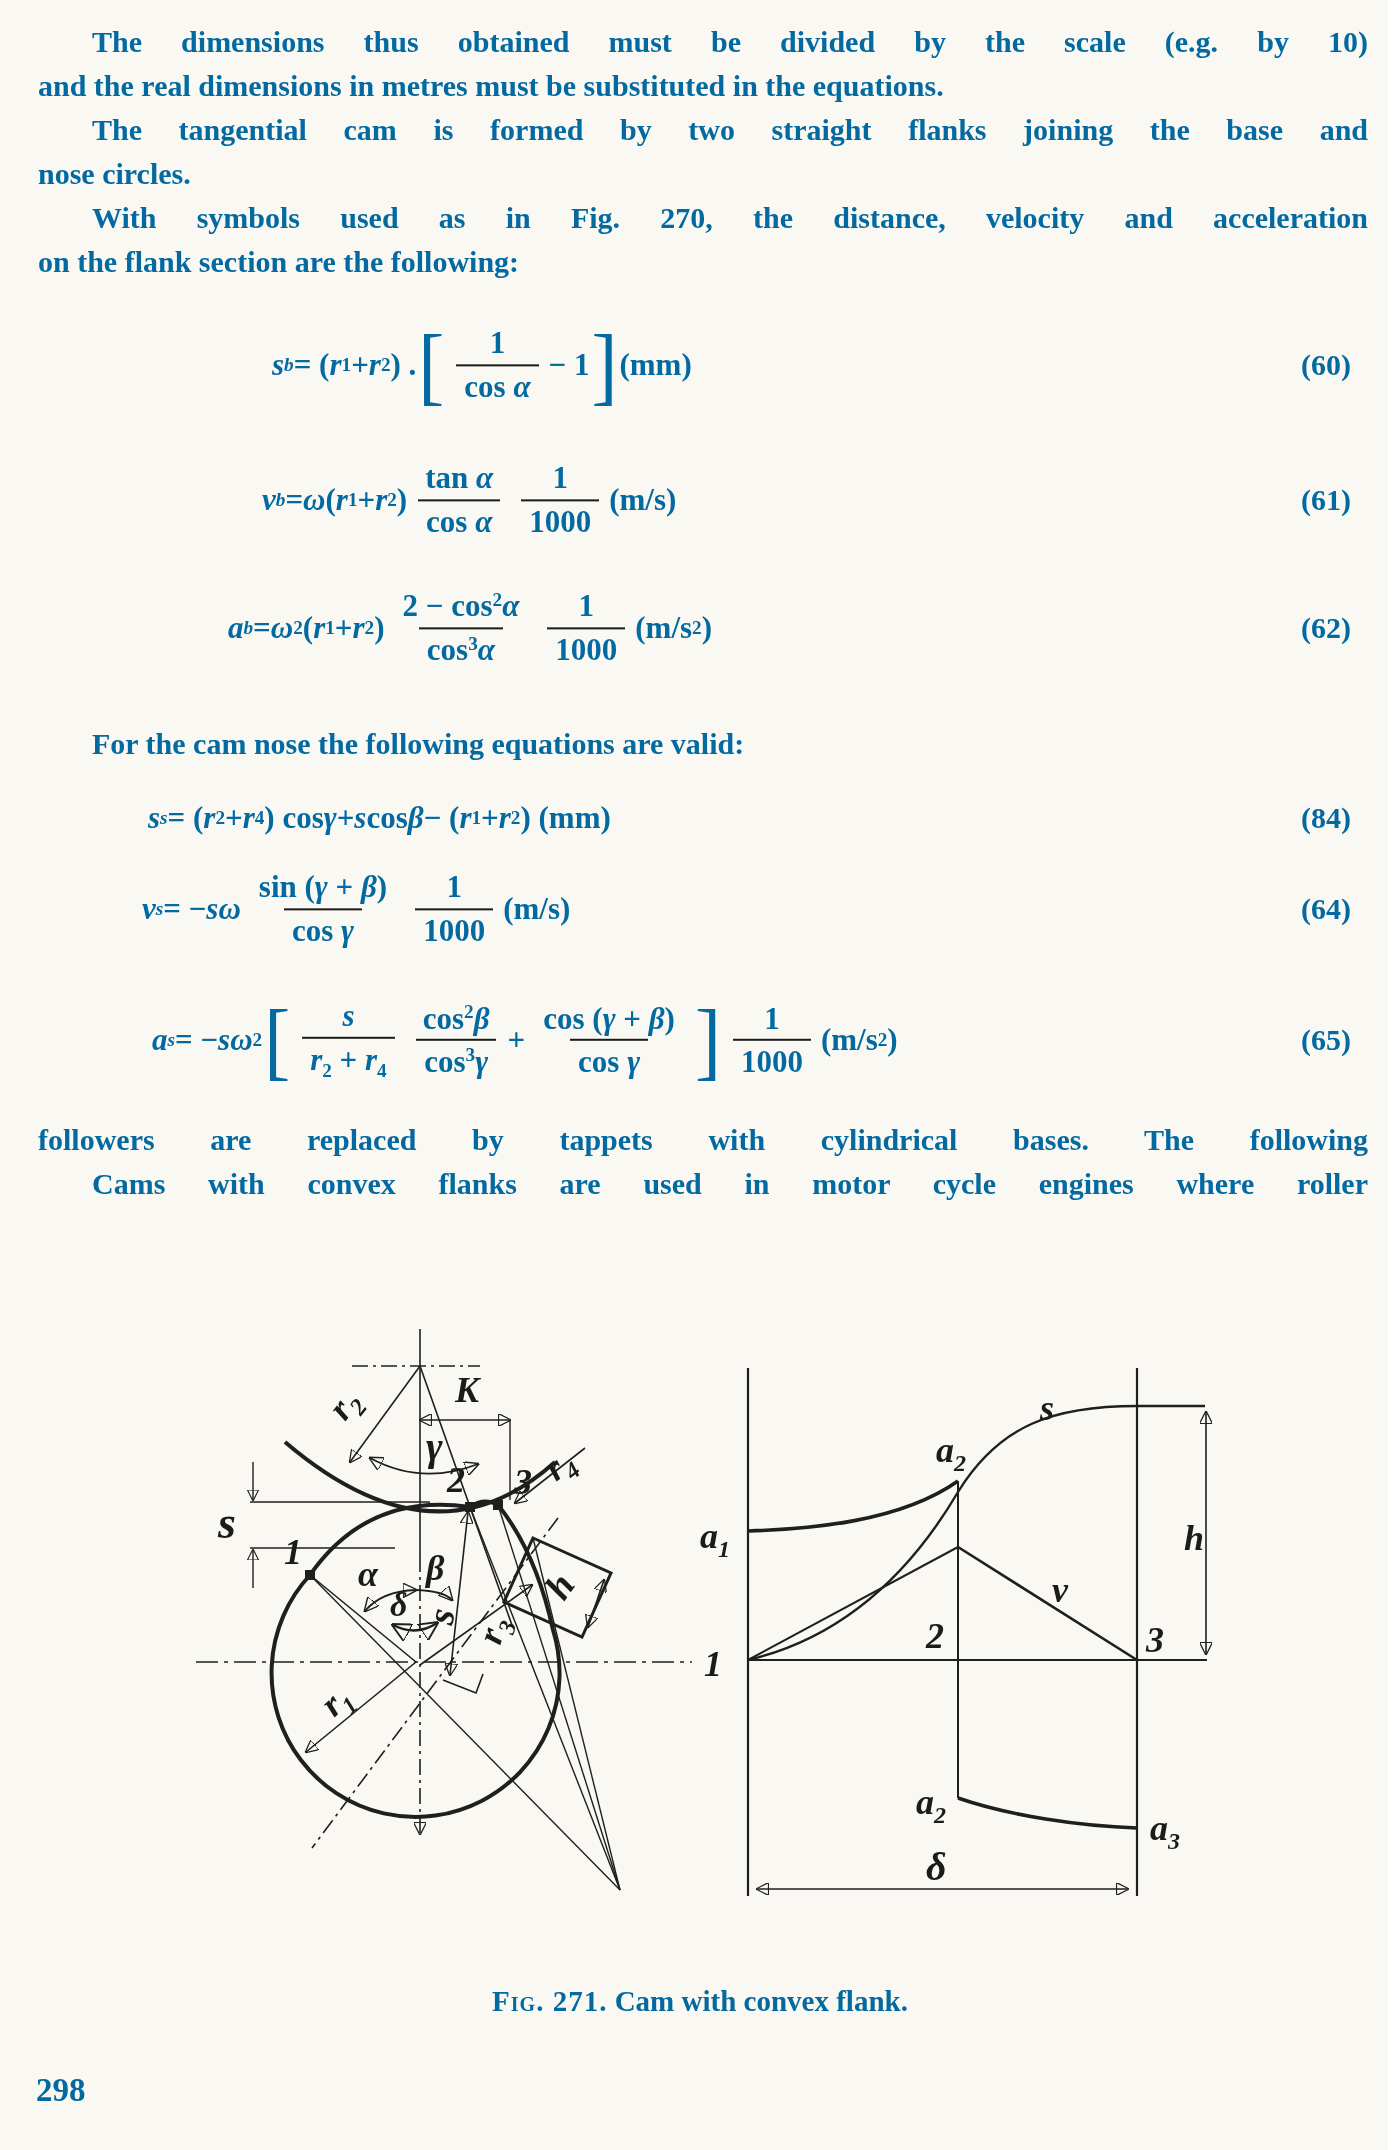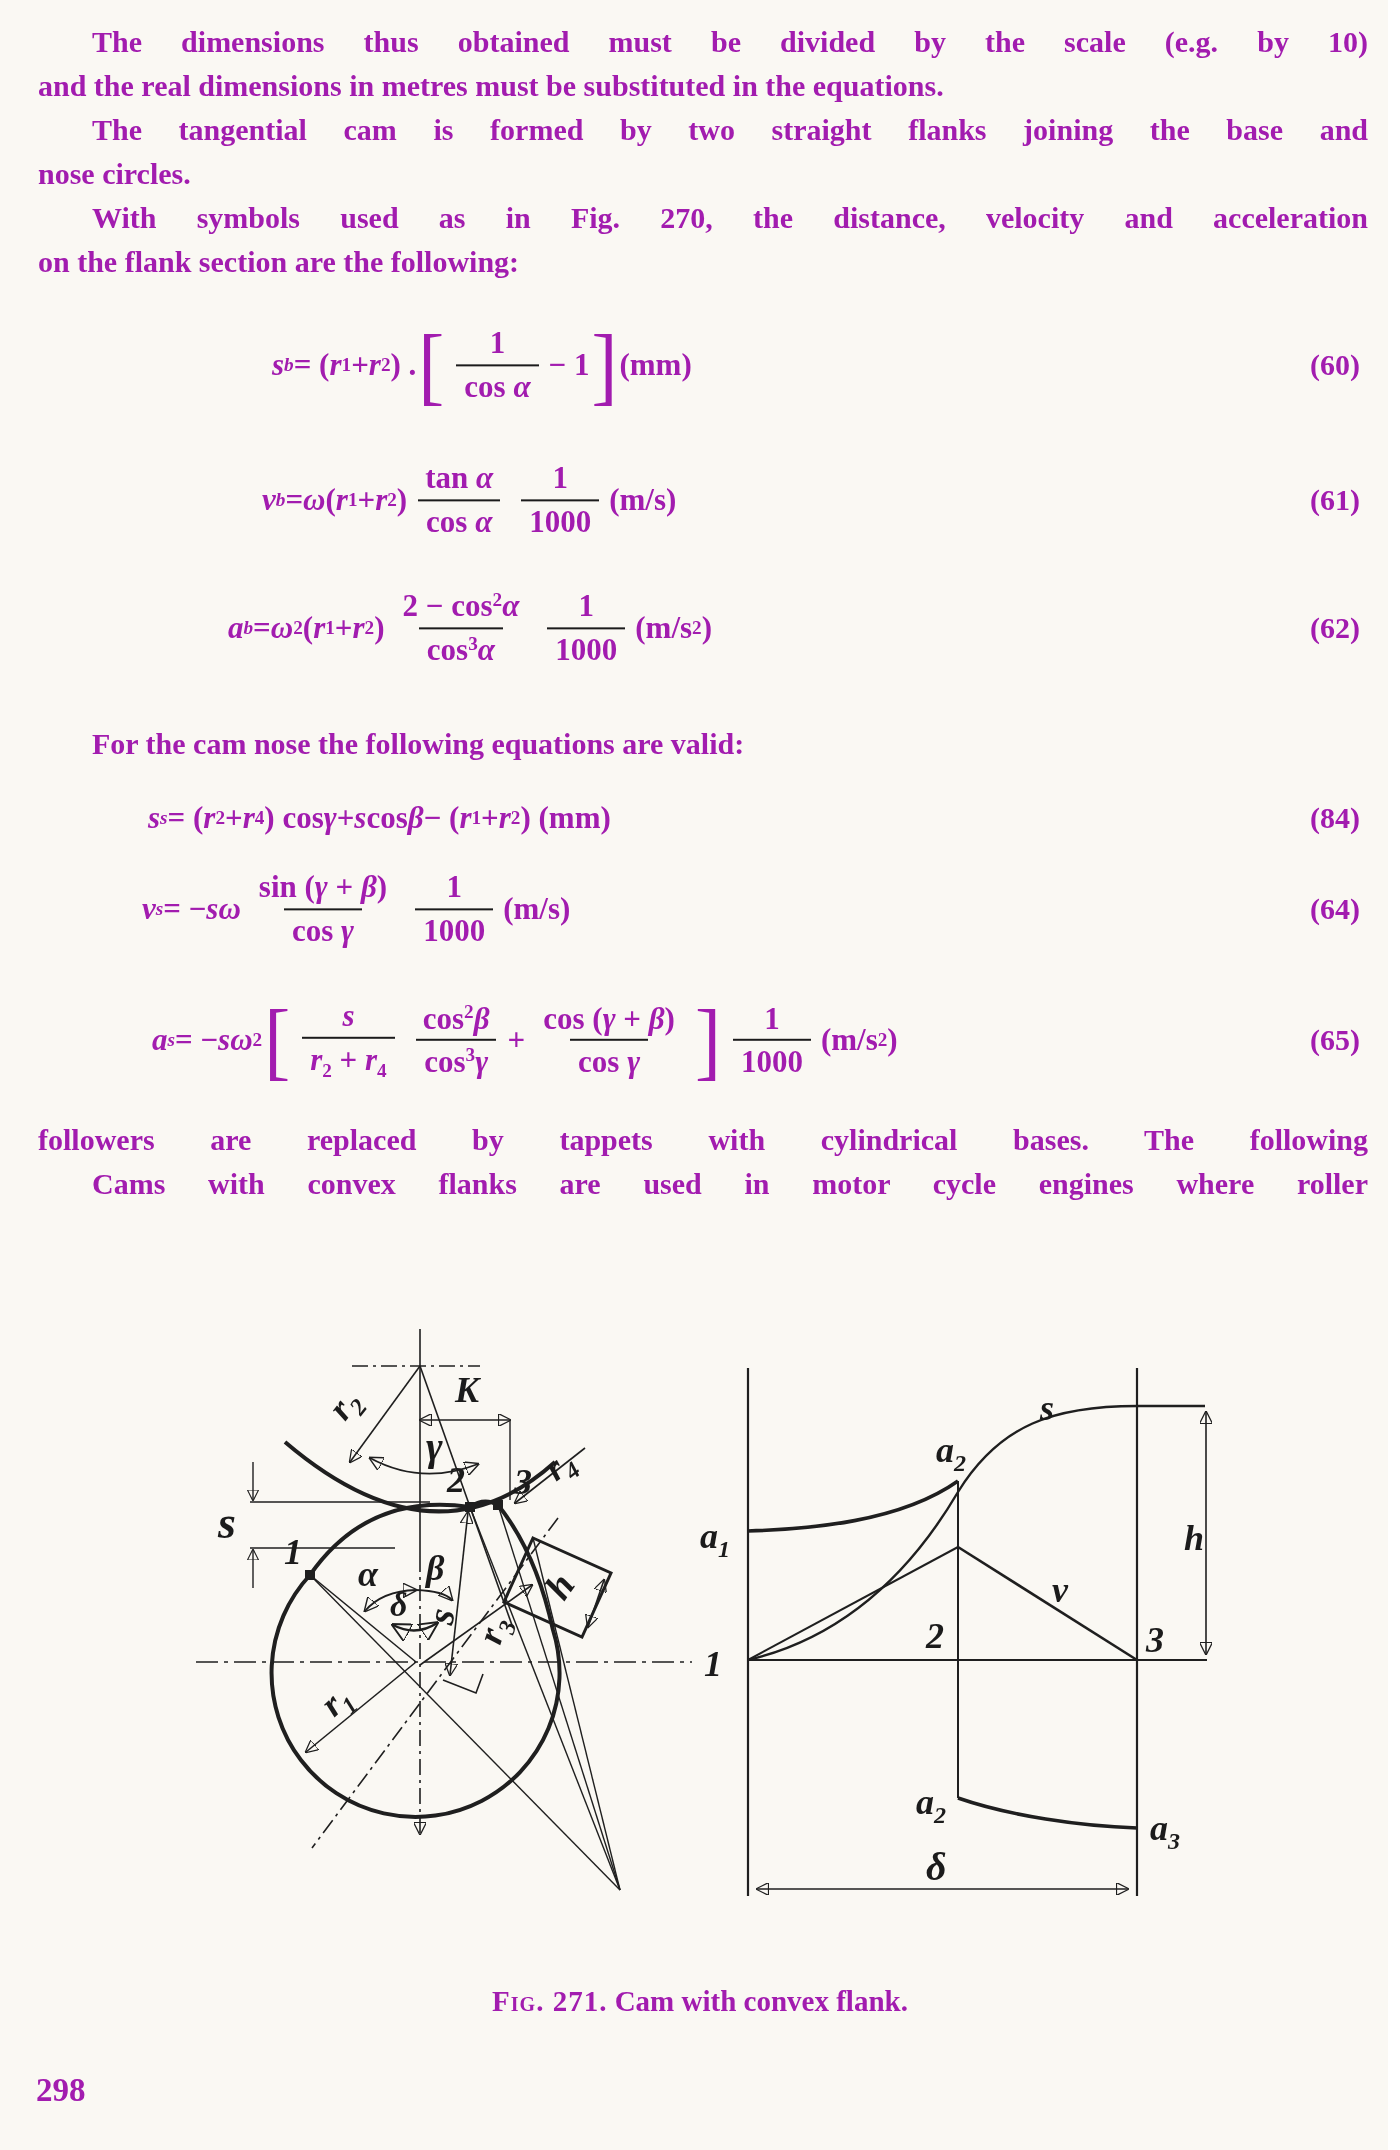--- a/index.html
+++ b/index.html
@@ -1,25 +1,25 @@
 <!DOCTYPE html>
 <html><head>
 <meta charset="utf-8">
 <style>
   html,body{margin:0;padding:0;}
-  .page{position:relative;width:1388px;height:2150px;background:#faf8f3;color:#a21caf;
+  .page{position:relative;width:1388px;height:2150px;background:#faf8f3;color:#0369a1;
         font-family:"Liberation Serif","DejaVu Serif",serif;font-weight:700;overflow:hidden;}
   .para{position:absolute;left:38px;width:1330px;font-size:30px;line-height:44px;}
   .tline{width:100%;}
   .tline.just{text-align:justify;text-align-last:justify;}
   .tline.ind{text-indent:54px;}
   .eqrow{position:absolute;left:0;width:1400px;}
   .eqbody{position:absolute;top:50%;transform:translateY(-50%);white-space:nowrap;
           font-size:31px;display:flex;align-items:center;}
-  .eqnum{position:absolute;right:40px;top:50%;transform:translateY(-50%);font-size:30px;}
+  .eqnum{position:absolute;right:49px;top:50%;transform:translateY(-50%);font-size:30px;}
   .eqbody .t{font-style:normal;}
   .eqbody .v{font-style:italic;}
   .eqbody .s{font-size:0.62em;vertical-align:-0.4em;font-style:normal;}
   .eqbody .si{font-size:0.62em;vertical-align:-0.4em;font-style:italic;}
   .eqbody .p{font-size:0.62em;vertical-align:0.55em;font-style:normal;}
   .frac{display:inline-flex;flex-direction:column;align-items:center;vertical-align:middle;
         margin:0 10px;line-height:1.15;}
   .frac .num{padding:0 8px 3px;white-space:nowrap;}
   .frac .den{border-top:2.5px solid #1b1b1b;padding:3px 8px 0;white-space:nowrap;}
   .bigbr{font-size:78px;line-height:0;font-weight:400;transform:scaleY(1.12);margin:0 2px;}

